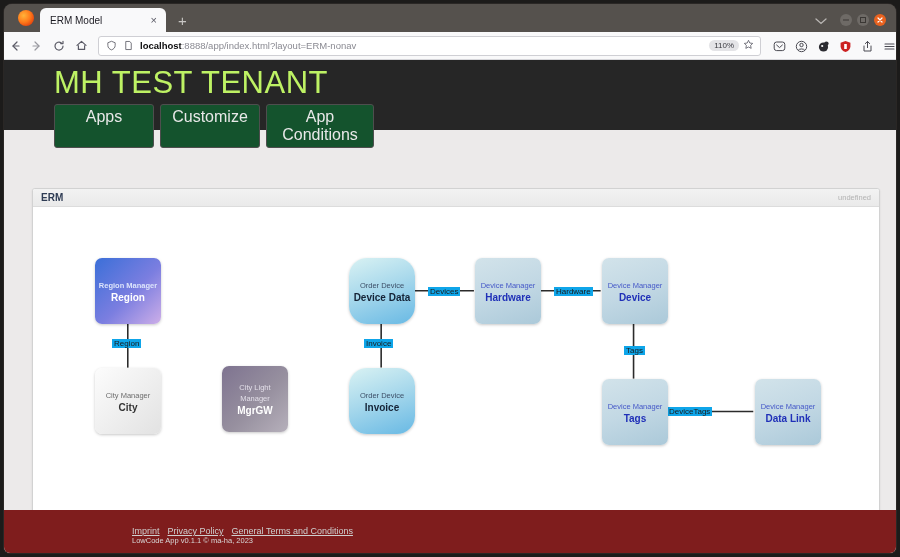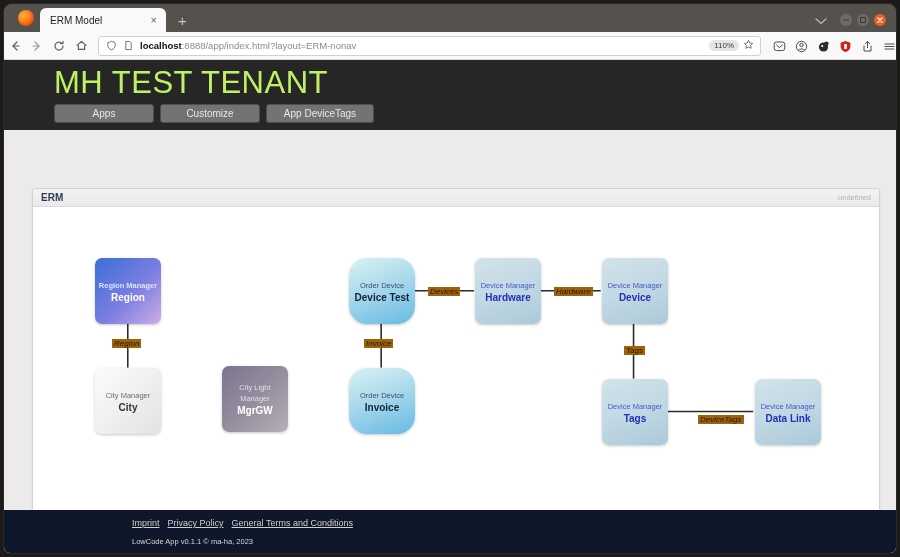--- a/index.html
+++ b/index.html
@@ -127,24 +127,24 @@
     font-weight: 400;
     letter-spacing: 0.5px;
     padding-top: 6px;
     line-height: 34px;
     font-family: "Liberation Sans", sans-serif;
   }
   #app-nav {
     display: flex; gap: 6px; margin-top: 4px;
   }
   .nav-tab {
-    background: #737373;
+    background: #14532d;
     border: 1px solid #4e4e4e;
     color: #e8e8e8;
-    font-size: 10px;
+    font-size: 16px;
     padding: 3px 0;
     width: 100px;
     text-align: center;
     border-radius: 3px;
     cursor: pointer;
   }
   .nav-tab.wide { width: 108px; }
   #scope-badge {
     position: absolute; right: 22px; top: 42px;
     background: #3a3a3a;
@@ -217,41 +217,40 @@
 
   .theme-device { background: linear-gradient(160deg,#d2e3ea 0%,#c2d8e4 50%,#abc9d9 100%); }
   .theme-device .node-sub { color: #4558c8; }
   .theme-device .node-name { color: #2030b8; }
 
   
   #edges { position: absolute; inset: 0; z-index: 1; }
   .edge-label {
     position: absolute;
     font-size: 8px;
-    font-style: italic;
     color: #1a1a1a;
-    background: #a16207;
+    background: #0ea5e9;
     padding: 0 2px;
     white-space: nowrap;
     z-index: 2;
   }
 
   
   #app-footer {
     position: absolute; left: 0; bottom: 0;
     width: 100%; height: 43px;
-    background: #0f172a;
-    padding: 8px 0 0 128px;
+    background: #7f1d1d;
+    padding: 16px 0 0 128px;
   }
   #footer-links { display: flex; gap: 8px; }
   .footer-link {
     color: #cfcfcf; font-size: 9px;
     text-decoration: underline; cursor: pointer;
   }
-  #footer-copy { color: #d8d8d8; font-size: 7.5px; margin-top: 9px; }
+  #footer-copy { color: #d8d8d8; font-size: 7.5px; margin-top: 0; }
 </style>
 </head>
 <body>
 
 <div id="browser-window">
 
   <div id="tab-strip">
     <div id="firefox-logo"></div>
 
     <div class="tab">
@@ -371,21 +370,21 @@
     </div>
   </div>
 
   <div id="page">
 
     <div id="app-header">
       <div id="tenant-title">MH TEST TENANT</div>
       <div id="app-nav">
         <div class="nav-tab">Apps</div>
         <div class="nav-tab">Customize</div>
-        <div class="nav-tab wide">App DeviceTags</div>
+        <div class="nav-tab wide">App Conditions</div>
       </div>
     </div>
 
     <div id="erm-card">
       <div id="card-head">
         <span id="card-title">ERM</span>
         <span id="card-status">undefined</span>
       </div>
       <div id="canvas">
         <svg id="edges" viewBox="0 0 848 353" preserveAspectRatio="none">
@@ -394,36 +393,36 @@
             <line x1="382" y1="84" x2="442" y2="84" stroke="#2b2b2b" stroke-width="1.6"></line>
             <line x1="508" y1="84" x2="569" y2="84" stroke="#2b2b2b" stroke-width="1.6"></line>
             <line x1="602" y1="117" x2="602" y2="172" stroke="#2b2b2b" stroke-width="1.6"></line>
             <line x1="635" y1="205" x2="722" y2="205" stroke="#2b2b2b" stroke-width="1.6"></line>
           </svg>
       <div class="edge-label" style="left: 79px; top: 132px;">Region</div>
           <div class="edge-label" style="left: 331px; top: 132px;">Invoice</div>
           <div class="edge-label" style="left: 395px; top: 80px;">Devices</div>
           <div class="edge-label" style="left: 521px; top: 80px;">Hardware</div>
           <div class="edge-label" style="left: 591px; top: 139px;">Tags</div>
-          <div class="edge-label" style="left: 665px; top: 200px; margin-top: 8px;">DeviceTags</div>
+          <div class="edge-label" style="left: 634px; top: 200px;">DeviceTags</div>
           <div class="node theme-region" style="left: 62px; top: 51px;">
             <div class="node-sub">Region Manager</div>
             <div class="node-name">Region</div>
           </div>
           <div class="node theme-mgrgw" style="left: 189px; top: 159px;">
             <div class="node-sub">City Light Manager</div>
             <div class="node-name">MgrGW</div>
           </div>
           <div class="node theme-city" style="left: 62px; top: 161px;">
             <div class="node-sub">City Manager</div>
             <div class="node-name">City</div>
           </div>
           <div class="node theme-order" style="left: 316px; top: 51px;">
             <div class="node-sub">Order Device</div>
-            <div class="node-name">Device Test</div>
+            <div class="node-name">Device Data</div>
           </div>
           <div class="node theme-order" style="left: 316px; top: 161px;">
             <div class="node-sub">Order Device</div>
             <div class="node-name">Invoice</div>
           </div>
           <div class="node theme-device" style="left: 442px; top: 51px;">
             <div class="node-sub">Device Manager</div>
             <div class="node-name">Hardware</div>
           </div>
           <div class="node theme-device" style="left: 569px; top: 51px;">

